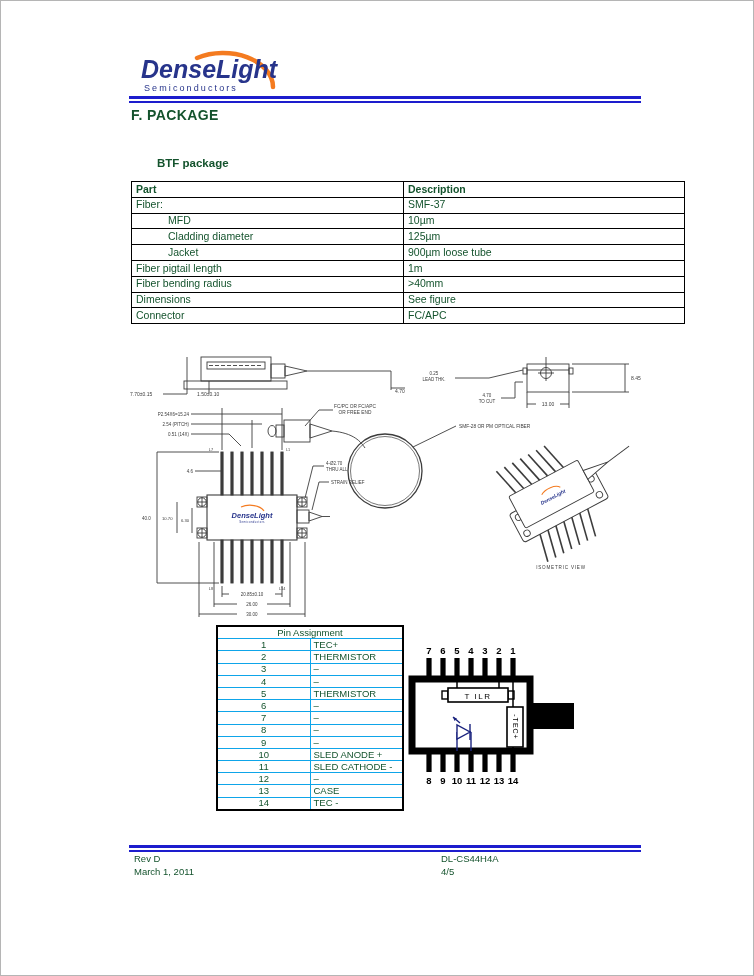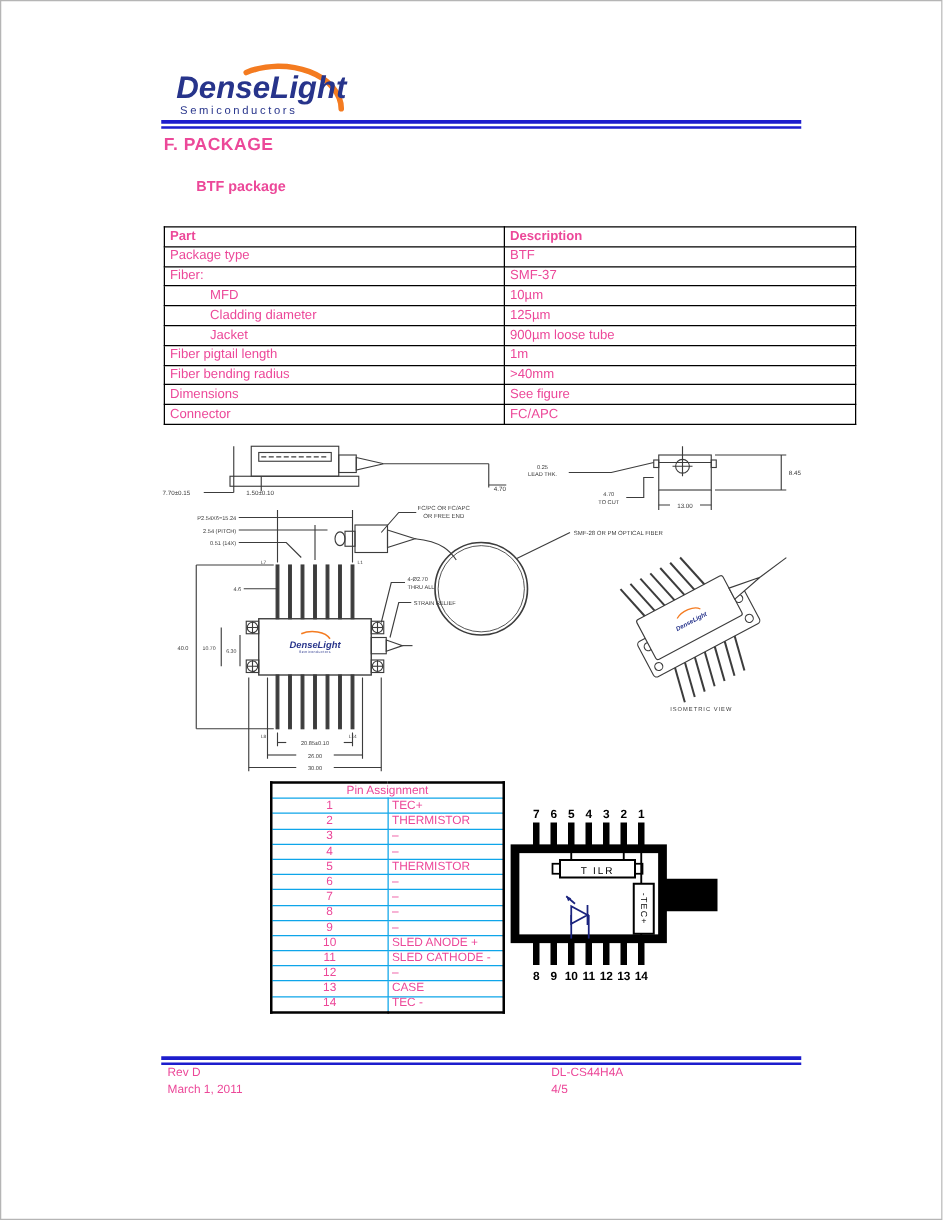--- a/index.html
+++ b/index.html
@@ -1,25 +1,25 @@
 <!DOCTYPE html>
 <html><head>
 <meta charset="utf-8">
 <style>
   html,body{margin:0;padding:0;background:#e8e8e8;}
   .page{position:relative;width:752px;height:974px;background:#ffffff;border:1px solid #b5b5b5;
-        font-family:"Liberation Sans",sans-serif;color:#ec4899;overflow:hidden;}
+        font-family:"Liberation Sans",sans-serif;color:#14532d;overflow:hidden;}
   .abs{position:absolute;}
   
   .rule{position:absolute;left:128px;width:512px;}
   .rule .r1{height:3px;background:#1d1dcd;}
   .rule .gap{height:2px;}
   .rule .r2{height:2px;background:#1d1dcd;}
   .section-title{left:130px;top:106px;font-size:14px;font-weight:bold;letter-spacing:.4px;}
-  .sub-title{left:156px;top:143px;font-size:11.5px;font-weight:bold;}
+  .sub-title{left:156px;top:156px;font-size:11.5px;font-weight:bold;}
   
   table.pkg{position:absolute;left:130px;top:180px;width:554px;border-collapse:collapse;table-layout:fixed;
             font-size:10.5px;}
   table.pkg th,table.pkg td{border:1px solid #000;padding:1px 4px;text-align:left;font-weight:normal;
             height:12.8px;line-height:1.1;overflow:hidden;white-space:nowrap;}
   table.pkg th{font-weight:bold;}
   table.pkg .c1{width:263px;}
   table.pkg td.indent{padding-left:36px;}
   
   table.pins{position:absolute;left:215px;top:624px;width:188px;border-collapse:collapse;table-layout:fixed;
@@ -53,24 +53,20 @@
 
   <div class="abs section-title">F. PACKAGE</div>
   <div class="abs sub-title">BTF package</div>
 
   <table class="pkg">
     <tbody>
         <tr>
       <th class="c1">Part</th>
       <th>Description</th>
     </tr>
-    <tr>
-          <td>Package type</td>
-          <td>BTF</td>
-        </tr>
     <tr>
           <td>Fiber:</td>
           <td>SMF-37</td>
         </tr>
     <tr>
           <td class="indent">MFD</td>
           <td>10µm</td>
         </tr>
     <tr>
           <td class="indent">Cladding diameter</td>

